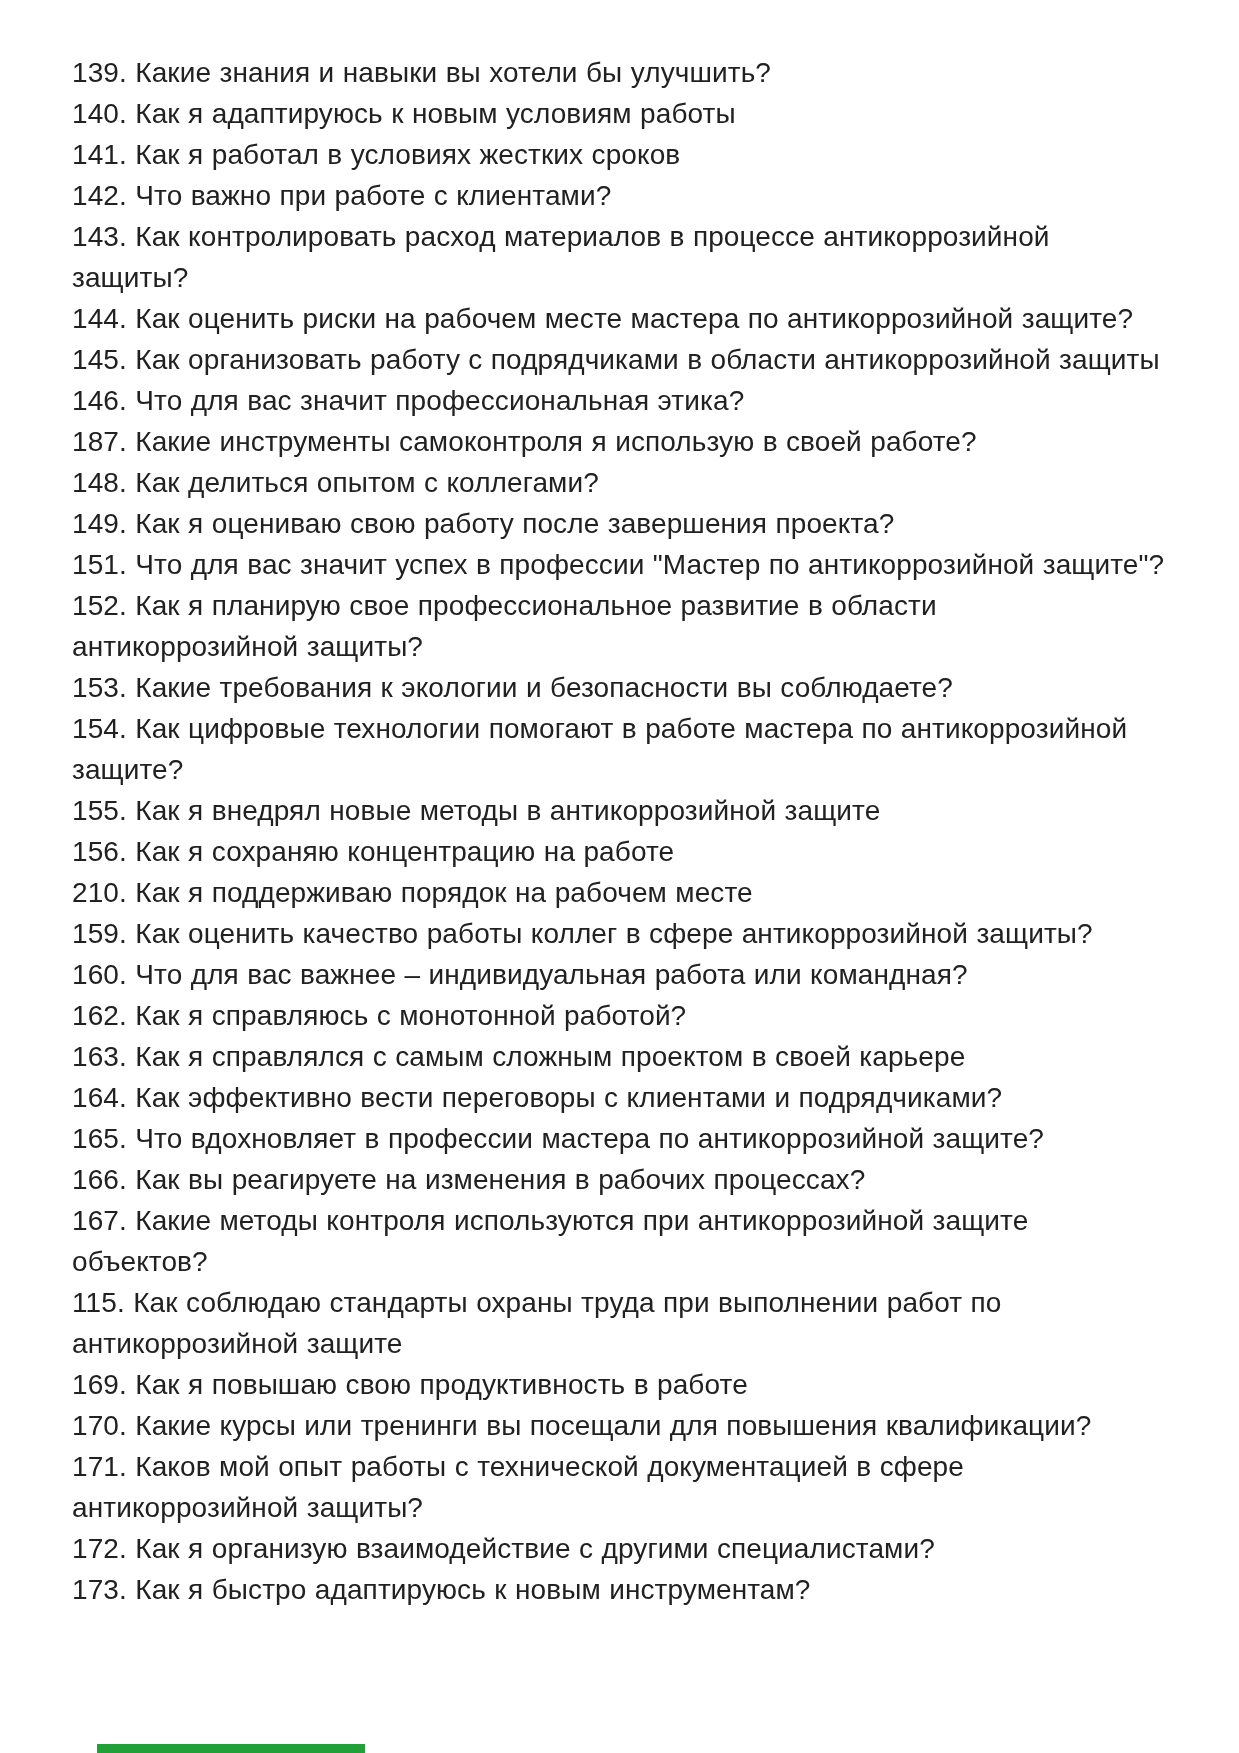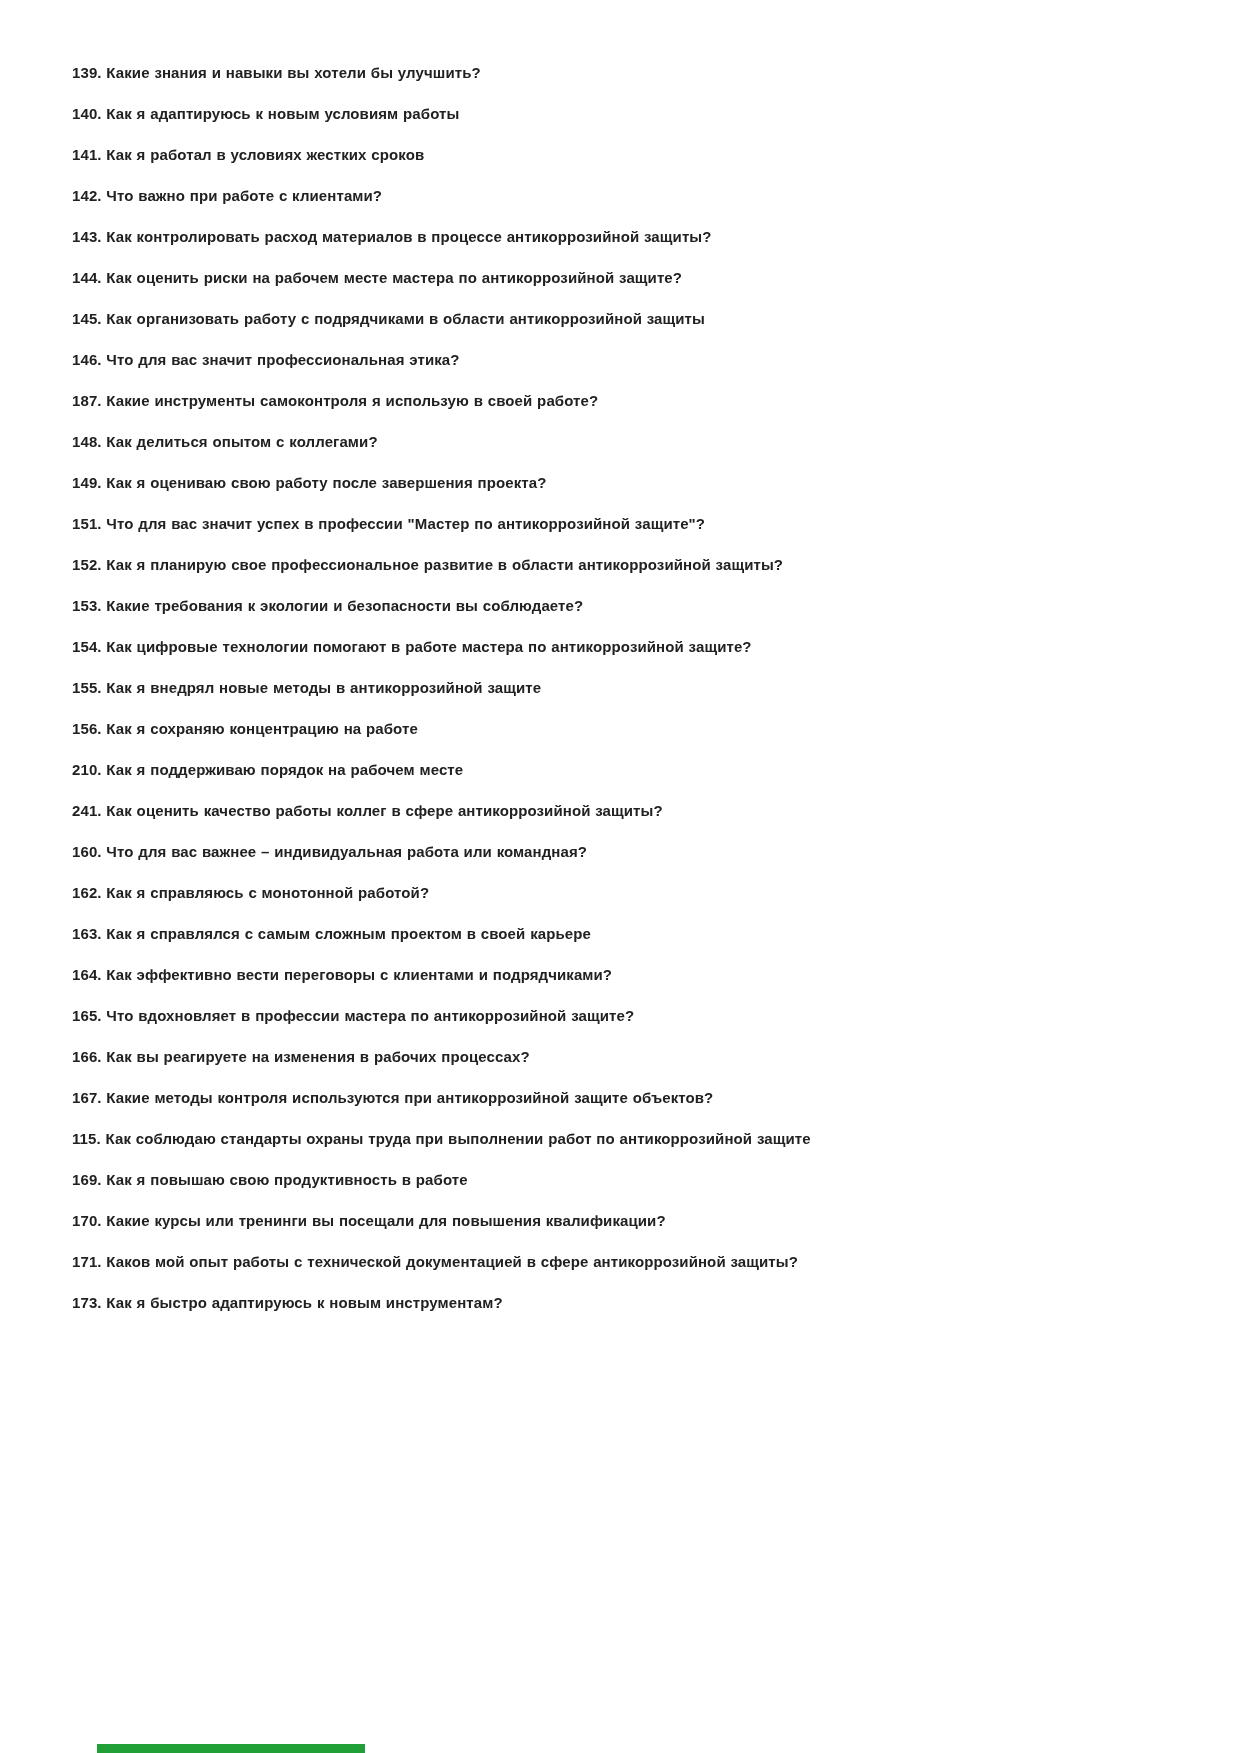--- a/index.html
+++ b/index.html
@@ -17,23 +17,23 @@
     position: absolute;
     inset: 0;
   }
   .question-list {
     margin: 0;
     padding: 52px 72px 0 72px;
     width: 1093px;
   }
   .q {
     margin: 0;
-    font-size: 15px;
+    font-size: 28px;
     line-height: 41px;
-    font-weight: 700;
+    font-weight: 400;
     letter-spacing: 0.1px;
     word-spacing: 0.5px;
   }
   .green-bar {
     position: absolute;
     left: 97px;
     bottom: 0;
     width: 268px;
     height: 9px;
   }
@@ -54,28 +54,29 @@
       <p class="q">187. Какие инструменты самоконтроля я использую в своей работе?</p>
       <p class="q">148. Как делиться опытом с коллегами?</p>
       <p class="q">149. Как я оцениваю свою работу после завершения проекта?</p>
       <p class="q">151. Что для вас значит успех в профессии "Мастер по антикоррозийной защите"?</p>
       <p class="q">152. Как я планирую свое профессиональное развитие в области антикоррозийной защиты?</p>
       <p class="q">153. Какие требования к экологии и безопасности вы соблюдаете?</p>
       <p class="q">154. Как цифровые технологии помогают в работе мастера по антикоррозийной защите?</p>
       <p class="q">155. Как я внедрял новые методы в антикоррозийной защите</p>
       <p class="q">156. Как я сохраняю концентрацию на работе</p>
       <p class="q">210. Как я поддерживаю порядок на рабочем месте</p>
-      <p class="q">241. Как оценить качество работы коллег в сфере антикоррозийной защиты?</p>
+      <p class="q">159. Как оценить качество работы коллег в сфере антикоррозийной защиты?</p>
       <p class="q">160. Что для вас важнее – индивидуальная работа или командная?</p>
       <p class="q">162. Как я справляюсь с монотонной работой?</p>
       <p class="q">163. Как я справлялся с самым сложным проектом в своей карьере</p>
       <p class="q">164. Как эффективно вести переговоры с клиентами и подрядчиками?</p>
       <p class="q">165. Что вдохновляет в профессии мастера по антикоррозийной защите?</p>
       <p class="q">166. Как вы реагируете на изменения в рабочих процессах?</p>
       <p class="q">167. Какие методы контроля используются при антикоррозийной защите объектов?</p>
       <p class="q">115. Как соблюдаю стандарты охраны труда при выполнении работ по антикоррозийной защите</p>
       <p class="q">169. Как я повышаю свою продуктивность в работе</p>
       <p class="q">170. Какие курсы или тренинги вы посещали для повышения квалификации?</p>
       <p class="q">171. Каков мой опыт работы с технической документацией в сфере антикоррозийной защиты?</p>
+      <p class="q">172. Как я организую взаимодействие с другими специалистами?</p>
       <p class="q">173. Как я быстро адаптируюсь к новым инструментам?</p>
     </div>
   <div id="green-bar" class="green-bar" style="background: rgb(33, 160, 56);"></div>
 </main>
 
 </body></html>

